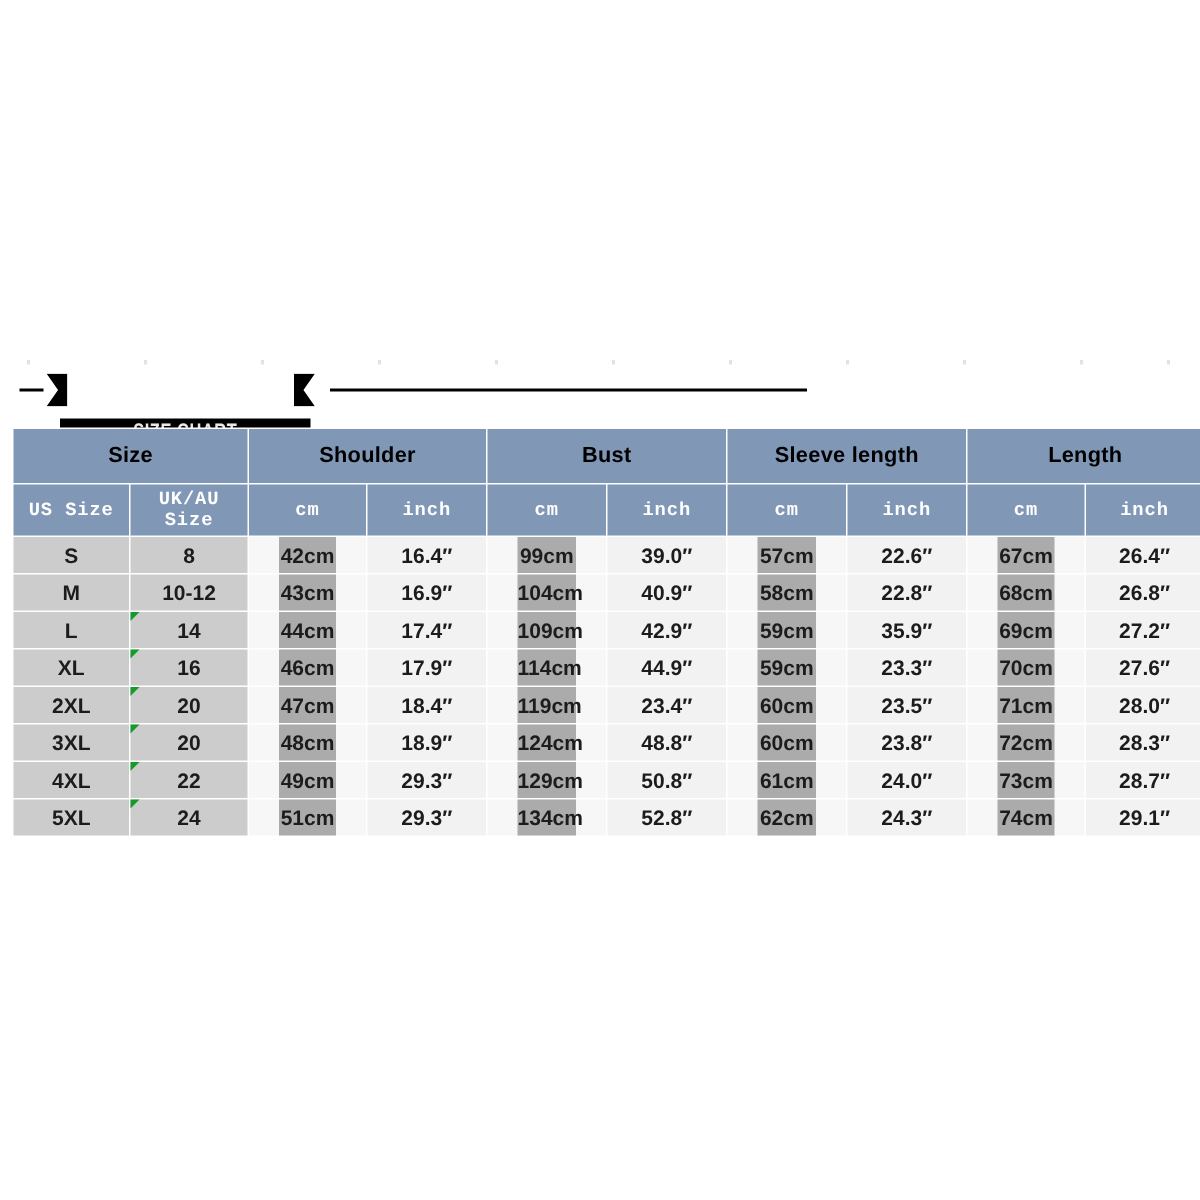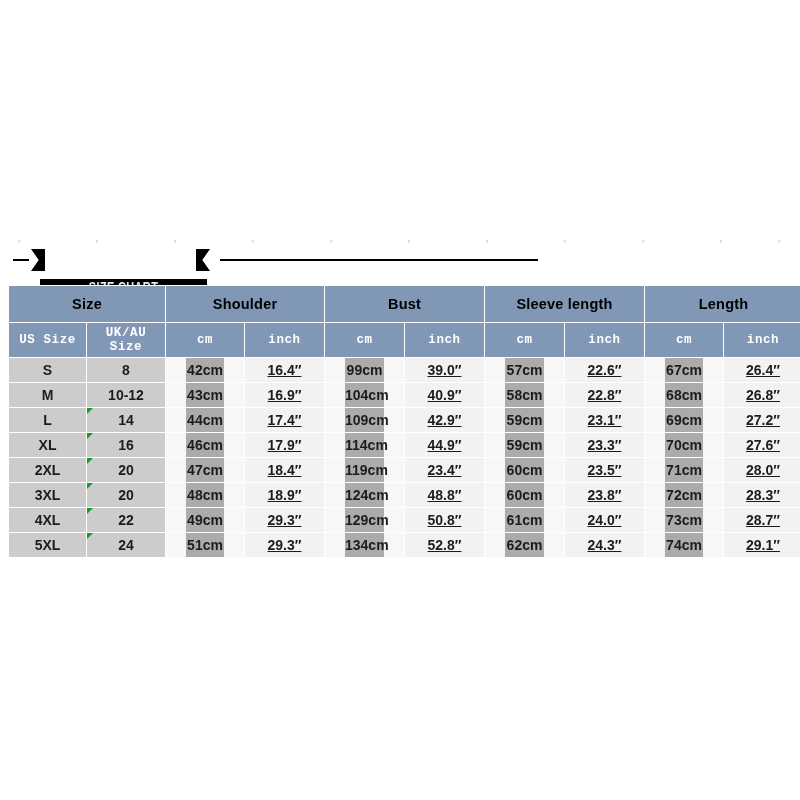--- a/index.html
+++ b/index.html
@@ -139,21 +139,21 @@
   .c-cm    { background: #f7f7f7; }
   .c-inch  { background: #f2f2f2; }
   
   .cm-pill {
     display: block;
     background: #ababab;
     height: 24px;
     line-height: 24px;
     margin: 0 20px;
   }
-  .inch-txt { display: block; line-height: 24px; text-decoration: underline; }
+  .inch-txt { display: block; line-height: 24px; }
   .size-txt { display: block; line-height: 24px; }
 
   
   .flag {
     position: absolute;
     left: 0;
     top: 0;
     width: 0;
     height: 0;
     border-top: 6px solid #139c2c;
@@ -303,21 +303,21 @@
         <td class="cell c-cm">
           <span class="cm-pill">109cm</span>
         </td>
         <td class="cell c-inch">
           <span class="inch-txt">42.9″</span>
         </td>
         <td class="cell c-cm">
           <span class="cm-pill">59cm</span>
         </td>
         <td class="cell c-inch">
-          <span class="inch-txt">23.1″</span>
+          <span class="inch-txt">35.9″</span>
         </td>
         <td class="cell c-cm">
           <span class="cm-pill">69cm</span>
         </td>
         <td class="cell c-inch">
           <span class="inch-txt">27.2″</span>
         </td>
       </tr>
       <tr>
         <td class="cell c-size">

